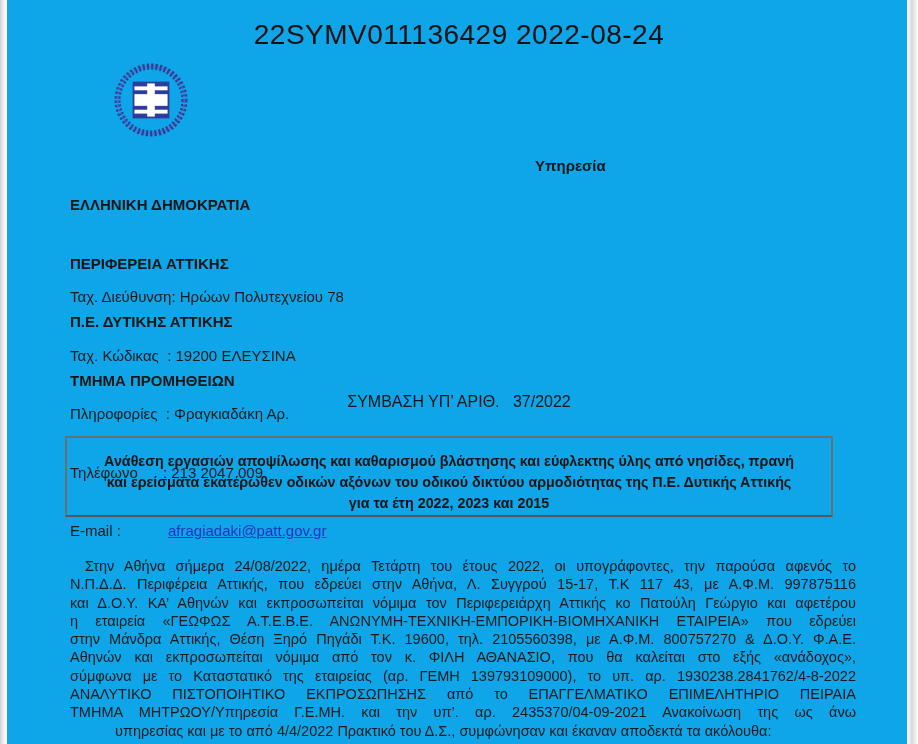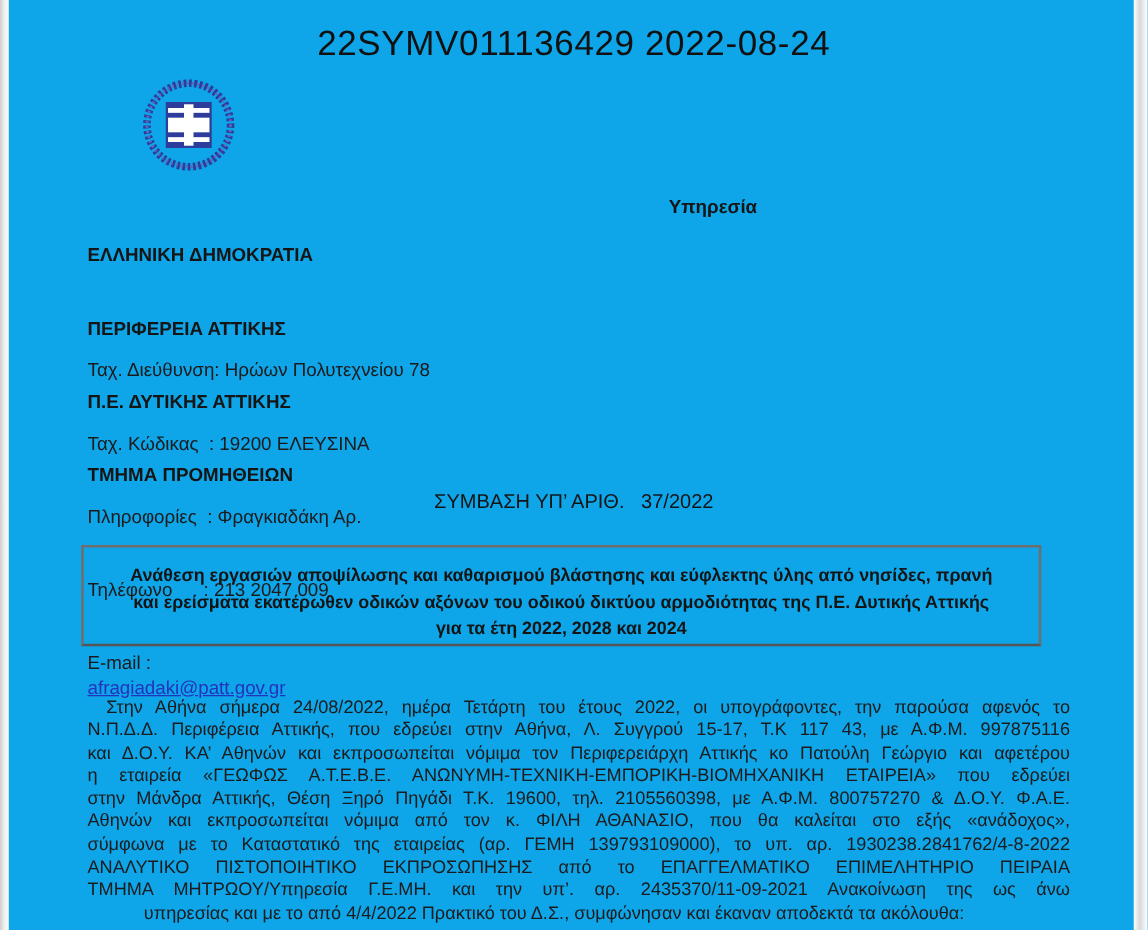--- a/index.html
+++ b/index.html
@@ -32,21 +32,21 @@
     white-space:pre;color:#151515;
   }
   .place{
     position:absolute;left:535px;top:157px;
     font-size:15px;font-weight:700;color:#151515;
   }
   .contact{
     position:absolute;left:70px;top:248px;
     font-size:15px;line-height:19.5px;white-space:pre;color:#1b1b1b;
   }
-  .email-row{display:flex;align-items:baseline;flex-direction:column;}
+  .email-row{display:flex;align-items:baseline;}
   .email-label{display:inline-block;width:98px;}
   .email-link{
     color:#2433bd;text-decoration:underline;cursor:pointer;
   }
   .contract-heading{
     position:absolute;top:393px;left:0;width:100%;
     text-align:center;font-size:16px;font-weight:400;
     white-space:pre;color:#141414;
   }
   .subject-box{
@@ -116,28 +116,28 @@
       <span class="email-label">E-mail :</span>
       <a class="email-link">afragiadaki@patt.gov.gr</a>
     </div>
   </div>
 
   <div class="contract-heading">ΣΥΜΒΑΣΗ ΥΠ’ ΑΡΙΘ.   37/2022</div>
 
   <div class="subject-box">
     <div class="subject-line">Ανάθεση εργασιών αποψίλωσης και καθαρισμού βλάστησης και εύφλεκτης ύλης από νησίδες, πρανή</div>
     <div class="subject-line">και ερείσματα εκατέρωθεν οδικών αξόνων του οδικού δικτύου αρμοδιότητας της Π.Ε. Δυτικής Αττικής</div>
-    <div class="subject-line">για τα έτη 2022, 2028 και 2024</div>
+    <div class="subject-line">για τα έτη 2022, 2023 και 2015</div>
   </div>
 
   <div class="body-text">
     <div class="body-line first">Στην Αθήνα σήμερα 24/08/2022, ημέρα Τετάρτη του έτους 2022, οι υπογράφοντες, την παρούσα αφενός το</div>
     <div class="body-line">Ν.Π.Δ.Δ. Περιφέρεια Αττικής, που εδρεύει στην Αθήνα, Λ. Συγγρού 15-17, Τ.Κ 117 43, με Α.Φ.Μ. 997875116</div>
     <div class="body-line">και Δ.Ο.Υ. ΚΑ’ Αθηνών και εκπροσωπείται νόμιμα τον Περιφερειάρχη Αττικής κο Πατούλη Γεώργιο και αφετέρου</div>
     <div class="body-line">η εταιρεία «ΓΕΩΦΩΣ Α.Τ.Ε.Β.Ε. ΑΝΩΝΥΜΗ-ΤΕΧΝΙΚΗ-ΕΜΠΟΡΙΚΗ-ΒΙΟΜΗΧΑΝΙΚΗ ΕΤΑΙΡΕΙΑ» που εδρεύει</div>
     <div class="body-line">στην Μάνδρα Αττικής, Θέση Ξηρό Πηγάδι Τ.Κ. 19600, τηλ. 2105560398, με Α.Φ.Μ. 800757270 &amp; Δ.Ο.Υ. Φ.Α.Ε.</div>
     <div class="body-line">Αθηνών και εκπροσωπείται νόμιμα από τον κ. ΦΙΛΗ ΑΘΑΝΑΣΙΟ, που θα καλείται στο εξής «ανάδοχος»,</div>
     <div class="body-line">σύμφωνα με το Καταστατικό της εταιρείας (αρ. ΓΕΜΗ 139793109000), το υπ. αρ. 1930238.2841762/4-8-2022</div>
     <div class="body-line">ΑΝΑΛΥΤΙΚΟ ΠΙΣΤΟΠΟΙΗΤΙΚΟ ΕΚΠΡΟΣΩΠΗΣΗΣ από το ΕΠΑΓΓΕΛΜΑΤΙΚΟ ΕΠΙΜΕΛΗΤΗΡΙΟ ΠΕΙΡΑΙΑ</div>
-    <div class="body-line">ΤΜΗΜΑ ΜΗΤΡΩΟΥ/Υπηρεσία Γ.Ε.ΜΗ. και την υπ’. αρ. 2435370/11-09-2021 Ανακοίνωση της ως άνω</div>
+    <div class="body-line">ΤΜΗΜΑ ΜΗΤΡΩΟΥ/Υπηρεσία Γ.Ε.ΜΗ. και την υπ’. αρ. 2435370/04-09-2021 Ανακοίνωση της ως άνω</div>
     <div class="body-line last">υπηρεσίας  και με το από 4/4/2022 Πρακτικό του Δ.Σ., συμφώνησαν και έκαναν αποδεκτά τα ακόλουθα:</div>
   </div>
 </div>
 
 </body></html>

